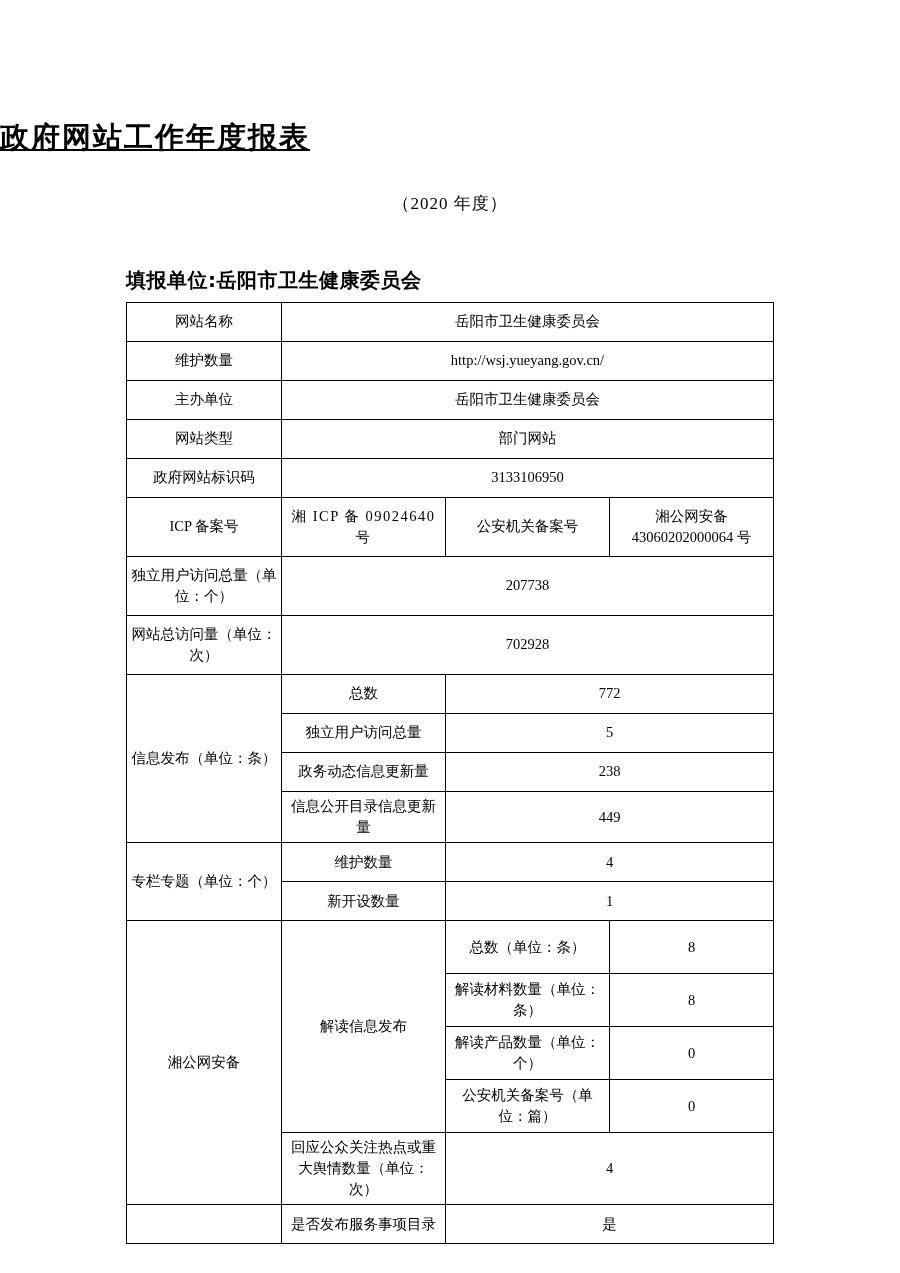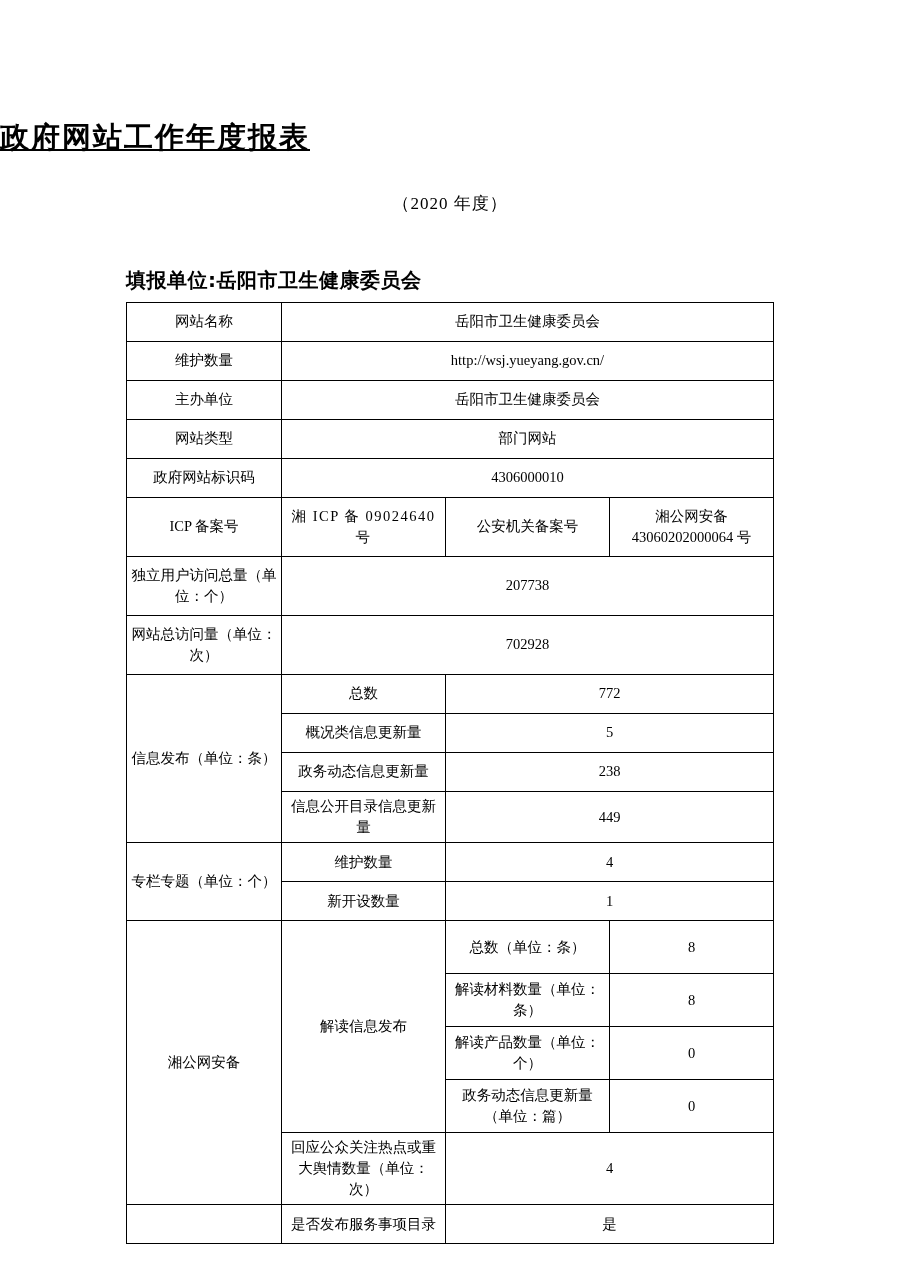--- a/index.html
+++ b/index.html
@@ -113,21 +113,21 @@
       <tr>
         <td class="lbl h32">主办单位</td>
         <td class="h32" colspan="3">岳阳市卫生健康委员会</td>
       </tr>
       <tr>
         <td class="lbl h32">网站类型</td>
         <td class="h32" colspan="3">部门网站</td>
       </tr>
       <tr>
         <td class="lbl h32">政府网站标识码</td>
-        <td class="h32 num" colspan="3">4306000010</td>
+        <td class="h32 num" colspan="3">3133106950</td>
       </tr>
       <tr>
         <td class="lbl h52">ICP 备案号</td>
         <td class="mid h52 icp-cell">湘 ICP 备 09024640 号</td>
         <td class="sub h52">公安机关备案号</td>
         <td class="val h52">湘公网安备 43060202000064 号</td>
       </tr>
       <tr>
         <td class="lbl h52">独立用户访问总量（单位：个）</td>
         <td class="h52 num" colspan="3">207738</td>
@@ -136,21 +136,21 @@
         <td class="lbl h52">网站总访问量（单位：次）</td>
         <td class="h52 num" colspan="3">702928</td>
       </tr>
 
       <tr>
         <td class="lbl" rowspan="4">信息发布（单位：条）</td>
         <td class="mid h32">总数</td>
         <td class="h32 num" colspan="2">772</td>
       </tr>
       <tr>
-        <td class="mid h32">概况类信息更新量</td>
+        <td class="mid h32">独立用户访问总量</td>
         <td class="h32 num" colspan="2">5</td>
       </tr>
       <tr>
         <td class="mid h32">政务动态信息更新量</td>
         <td class="h32 num" colspan="2">238</td>
       </tr>
       <tr>
         <td class="mid h32">信息公开目录信息更新量</td>
         <td class="h32 num" colspan="2">449</td>
       </tr>
@@ -173,21 +173,21 @@
       </tr>
       <tr>
         <td class="sub tall">解读材料数量（单位：条）</td>
         <td class="val tall num">8</td>
       </tr>
       <tr>
         <td class="sub tall">解读产品数量（单位：个）</td>
         <td class="val tall num">0</td>
       </tr>
       <tr>
-        <td class="sub tall">政务动态信息更新量（单位：篇）</td>
+        <td class="sub tall">公安机关备案号（单位：篇）</td>
         <td class="val tall num">0</td>
       </tr>
       <tr>
         <td class="mid h52">回应公众关注热点或重大舆情数量（单位：次）</td>
         <td class="h52 num" colspan="2">4</td>
       </tr>
 
       <tr>
         <td class="lbl h32">&nbsp;</td>
         <td class="mid h32">是否发布服务事项目录</td>

